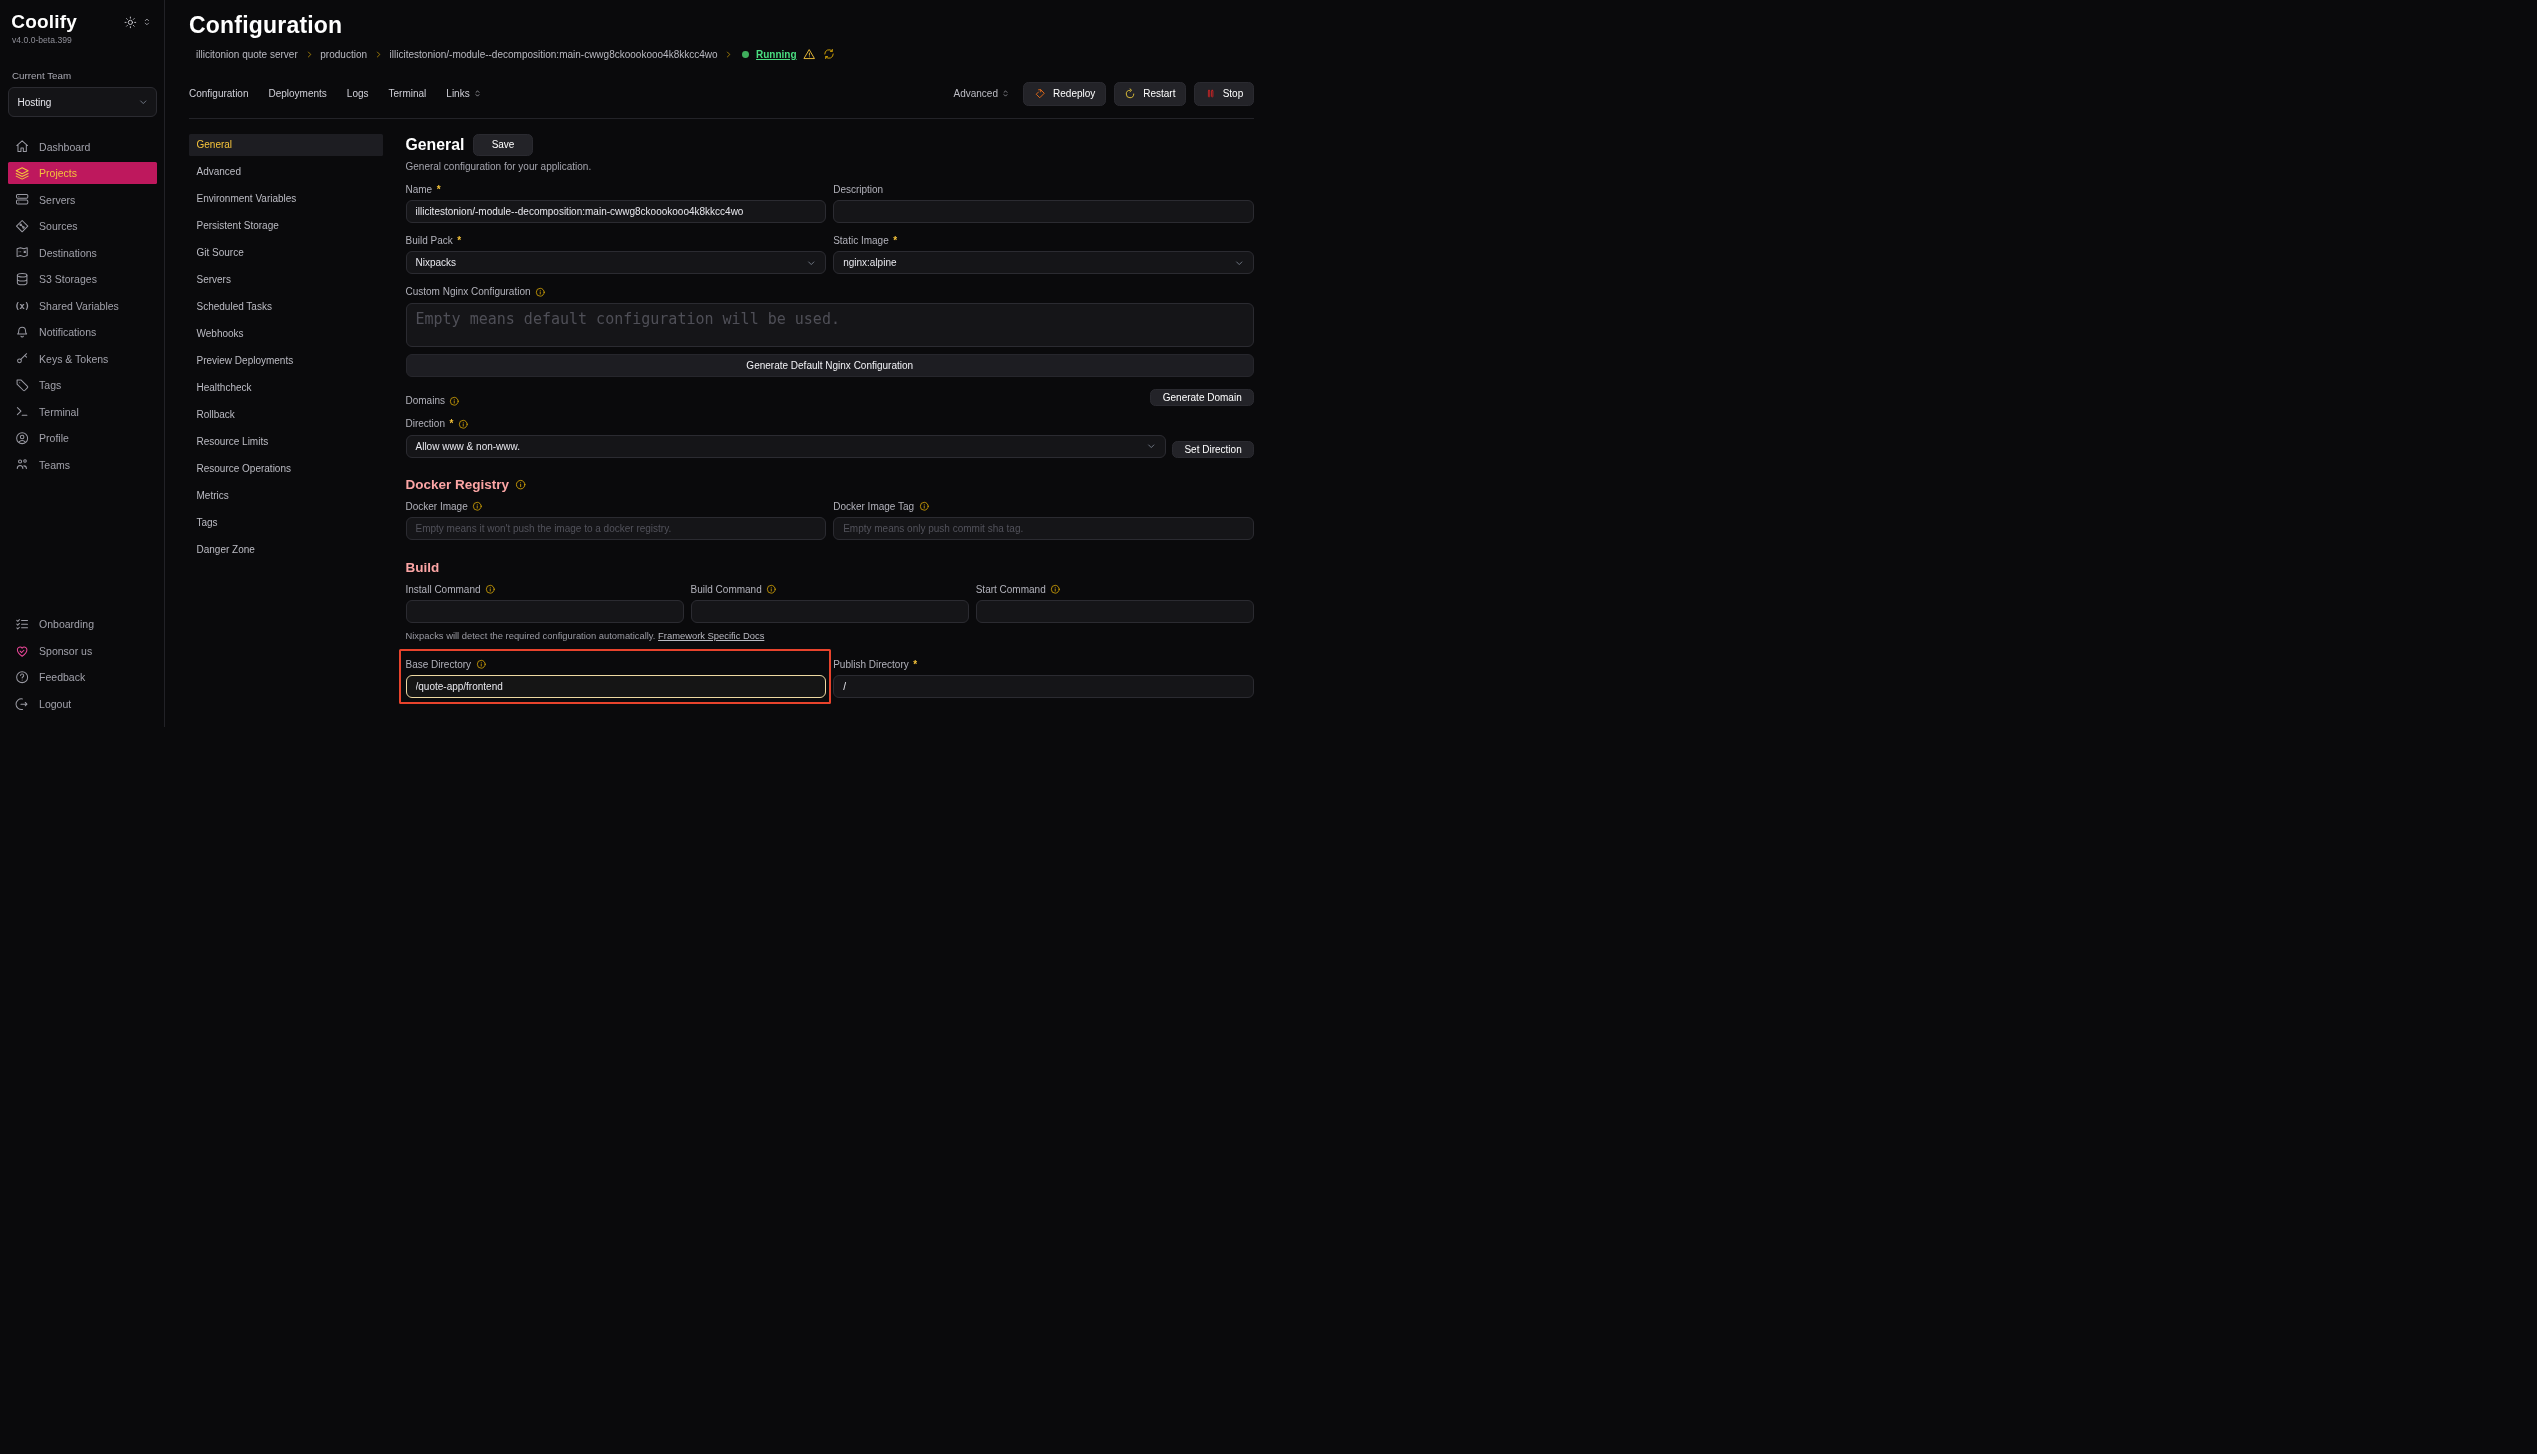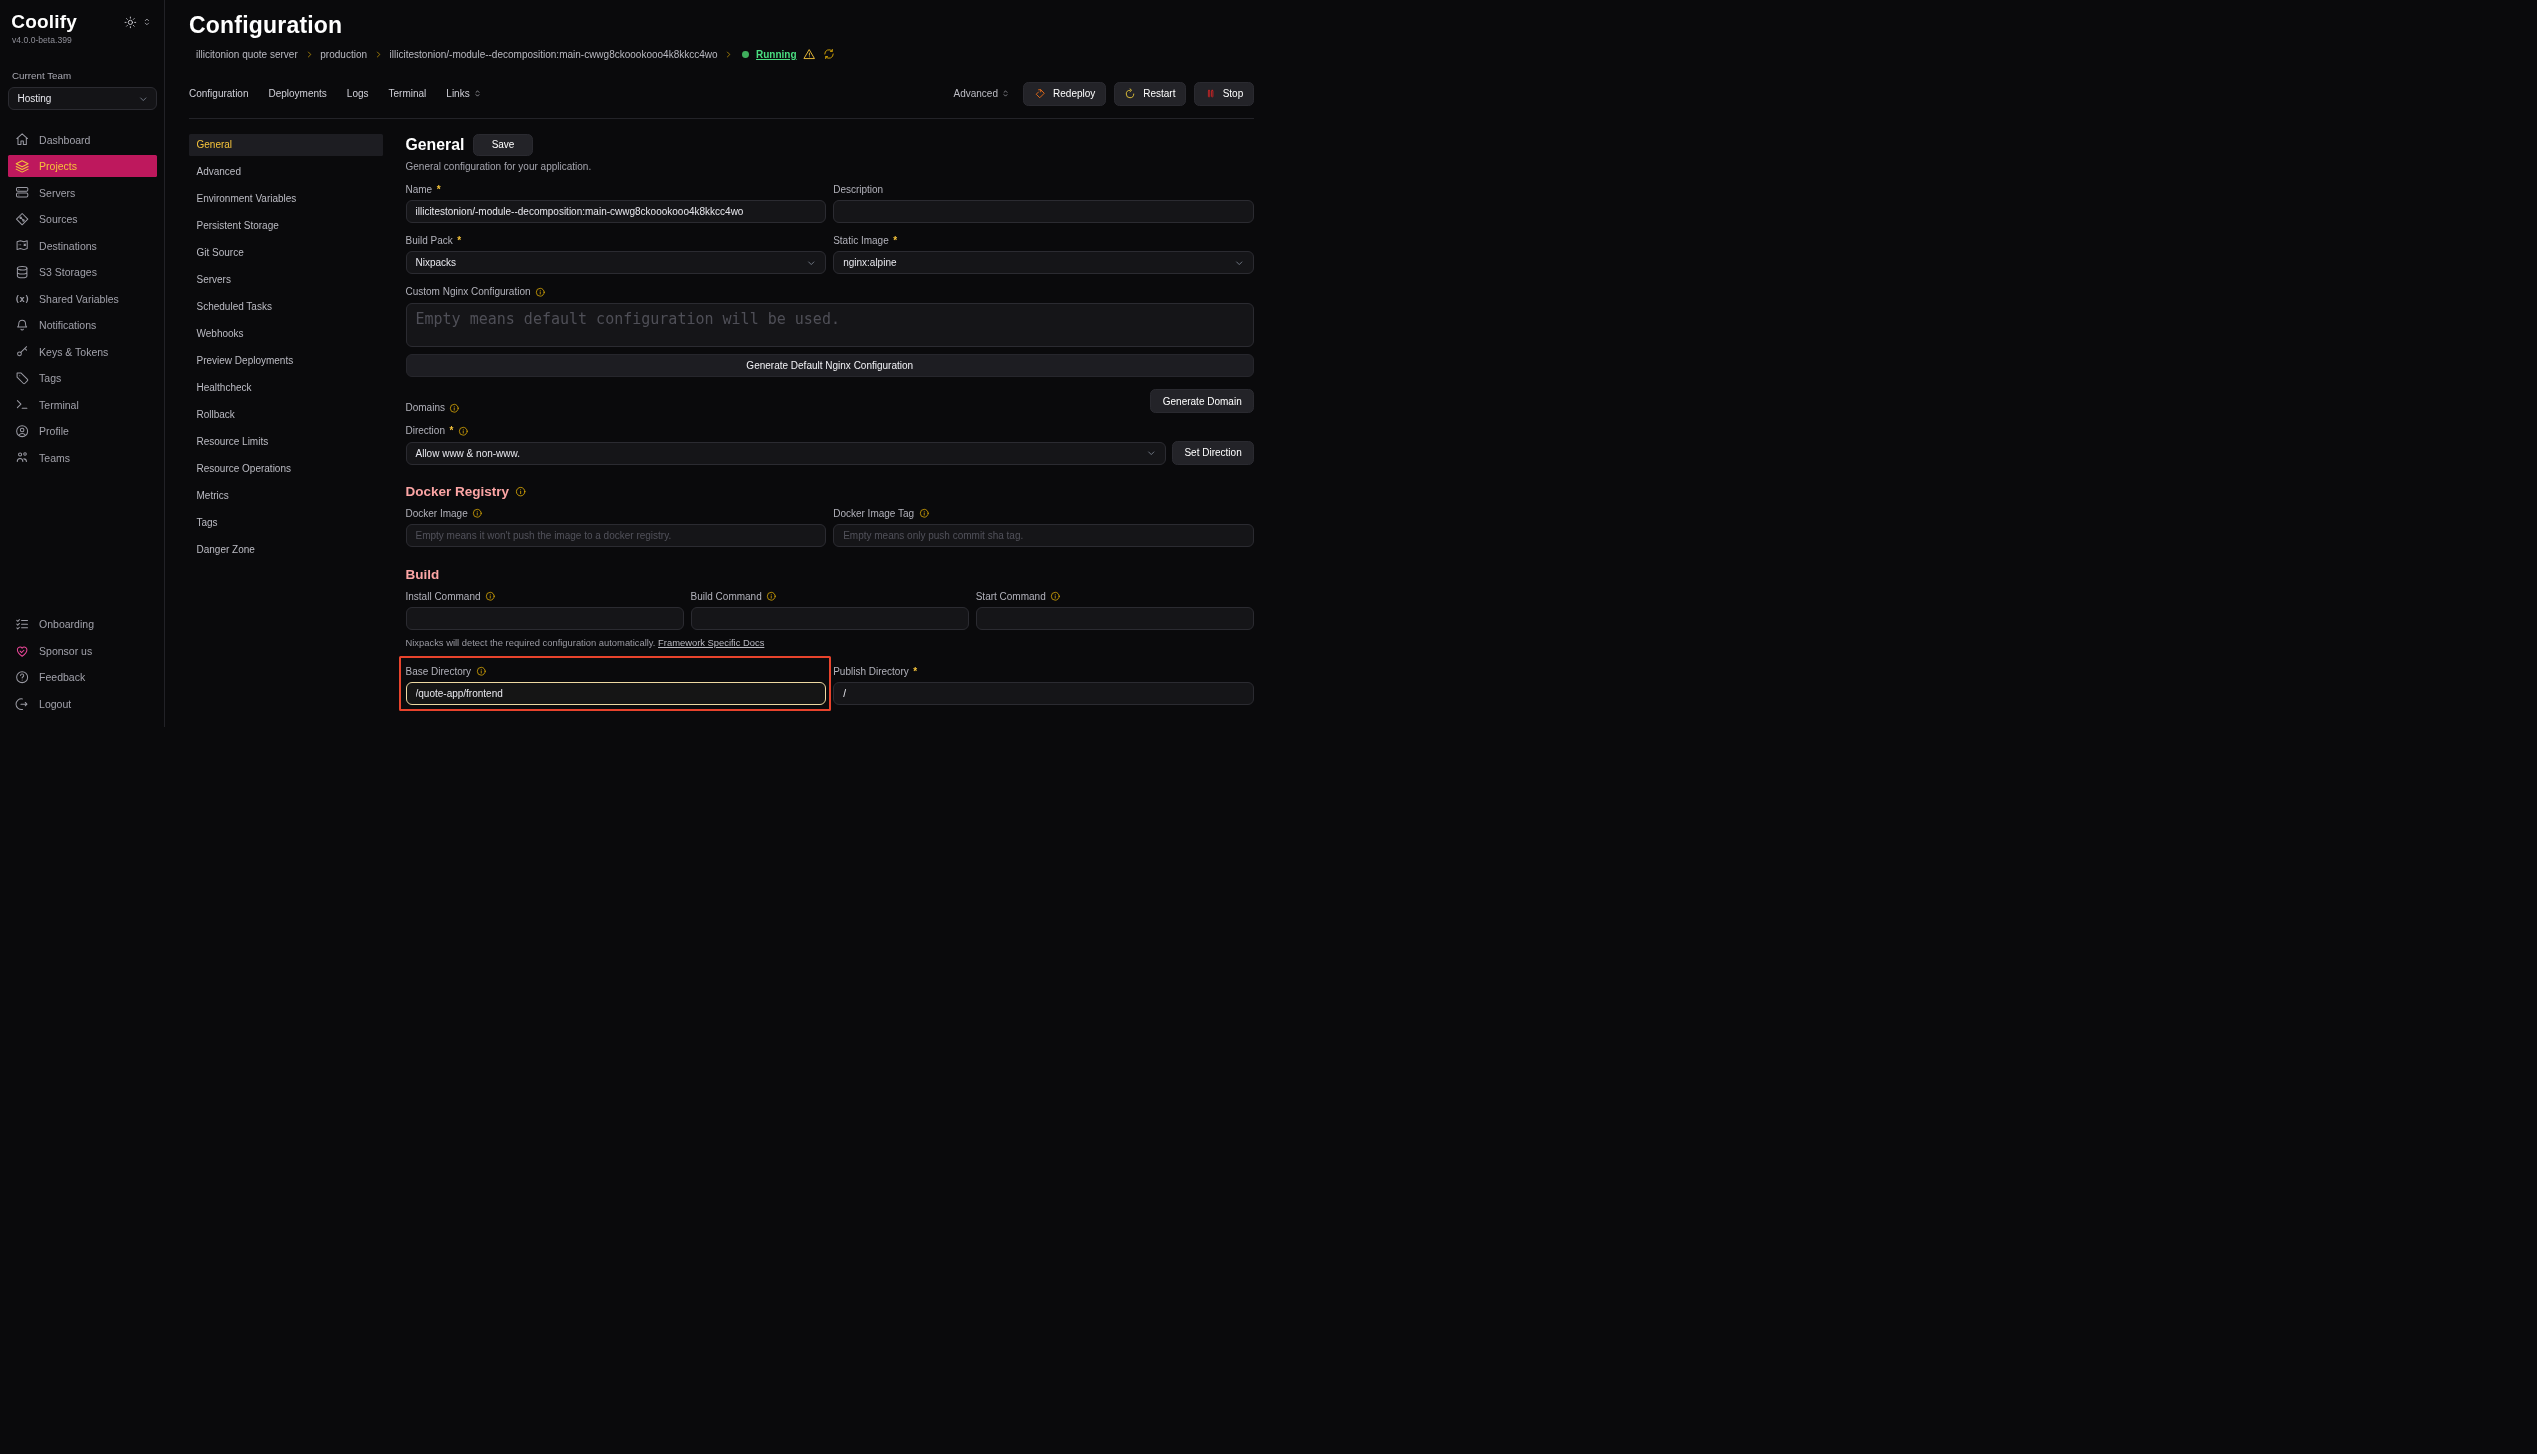--- a/index.html
+++ b/index.html
@@ -11,21 +11,21 @@
   svg.ic { fill:none; stroke:currentColor; stroke-width:1.7; stroke-linecap:round; stroke-linejoin:round; display:block; }
   .app { display:flex; height:100%; }
 
   
   .sidebar { width:165px; min-width:165px; border-right:0.8px solid #222227; display:flex; flex-direction:column; padding:10.5px 7.5px 12px 7.5px; background:#0a0a0c; }
   .logo-row { display:flex; align-items:flex-start; justify-content:space-between; padding:0 4.5px 0 3.8px; }
   .logo { font-size:19px; font-weight:700; color:#ffffff; letter-spacing:0.2px; }
   .logo-icons { display:flex; align-items:center; gap:5.3px; margin-top:5.3px; color:#cfcfd6; }
   .version { font-size:8.6px; color:#8f8f98; padding-left:4.5px; margin-top:2.3px; }
   .team-label { font-size:9.8px; color:#a8a8b1; padding-left:4.5px; margin-top:25.5px; }
-  .team-select { margin-top:6px; height:23px; background:#141417; border:0.8px solid #2b2b31; border-radius:6px; display:flex; align-items:center; justify-content:space-between; padding:0 7.5px 0 9px; font-size:10px; color:#e8e8ee; cursor:pointer; }
+  .team-select { margin-top:6px; height:30px; background:#141417; border:0.8px solid #2b2b31; border-radius:6px; display:flex; align-items:center; justify-content:space-between; padding:0 7.5px 0 9px; font-size:10px; color:#e8e8ee; cursor:pointer; }
   .team-select .chev { color:#8b95a3; }
   .nav { margin-top:18px; display:flex; flex-direction:column; gap:4px; flex:1; }
   .nav-item { display:flex; align-items:center; gap:9.8px; height:22.5px; padding:0 6px 0 6.8px; color:#a2a2ab; font-size:10.5px; border-radius:1.5px; cursor:pointer; }
   .nav-item .nicon { width:15px; height:15px; display:flex; align-items:center; justify-content:center; color:#9a9aa3; flex:none; }
   .nav-item.active { background:#be185d; color:#f5c33b; }
   .nav-item.active .nicon { color:#f5c33b; }
   .nav-spacer { flex:1; }
   .parenx { font-family:"DejaVu Sans Mono", monospace; font-size:9.4px; font-weight:700; letter-spacing:-0.8px; }
   .heart-pink { color:#ec4899 !important; }
 
@@ -71,21 +71,21 @@
   .info-ic { color:#e9b306; display:flex; }
   .control { margin-top:5.3px; height:23px; width:100%; background:#151518; border:0.8px solid #2b2b31; border-radius:6px; display:flex; align-items:center; padding:0 9px; font-size:10px; color:#e8e8ee; outline:none; }
   input.control { display:block; }
   input.control::placeholder { color:#52525b; }
   .selectbox { justify-content:space-between; cursor:pointer; }
   .selectbox .chev { color:#8b95a3; flex:none; }
   textarea.control { height:44px; padding:6px 9px; font-family:"DejaVu Sans Mono", monospace; font-size:15px; resize:none; }
   textarea.control::placeholder { color:#4f4f57; }
   .btn-wide { margin-top:7.5px; width:100%; height:23px; background:#1d1d22; border:0.8px solid #26262c; border-radius:6px; display:flex; align-items:center; justify-content:center; font-size:10px; color:#f2f2f6; cursor:pointer; }
   .inline-row { display:flex; gap:6px; align-items:flex-end; margin-top:12px; }
-  .inline-row .btn-side { height:24px; background:#232328; border:0.8px solid #2a2a30; border-radius:5.3px; padding:0 11.3px; font-size:10px; color:#ffffff; display:inline-flex; align-items:center; cursor:pointer; white-space:nowrap; flex:none; }
+  .inline-row .btn-side { height:17px; background:#232328; border:0.8px solid #2a2a30; border-radius:5.3px; padding:0 11.3px; font-size:10px; color:#ffffff; display:inline-flex; align-items:center; cursor:pointer; white-space:nowrap; flex:none; }
 
   .section-title { margin-top:19.5px; font-size:13.5px; font-weight:700; color:#fca5a5; display:flex; align-items:center; gap:6px; }
   .note { margin-top:6.8px; font-size:9.4px; color:#9b9ba3; }
   .note .doclink { color:#b9b9c1; text-decoration:underline; cursor:pointer; }
 
   .lastrow { display:flex; gap:6.8px; margin-top:18px; }
   .annotated { position:relative; }
   .annotation-box { position:absolute; left:-6.8px; right:-4.5px; top:-9.8px; bottom:-6px; border:2.3px solid #e8432c; border-radius:1.5px; pointer-events:none; }
   .control.focused { border:1.5px solid #eed9a2; background:#151515; }
 </style>

